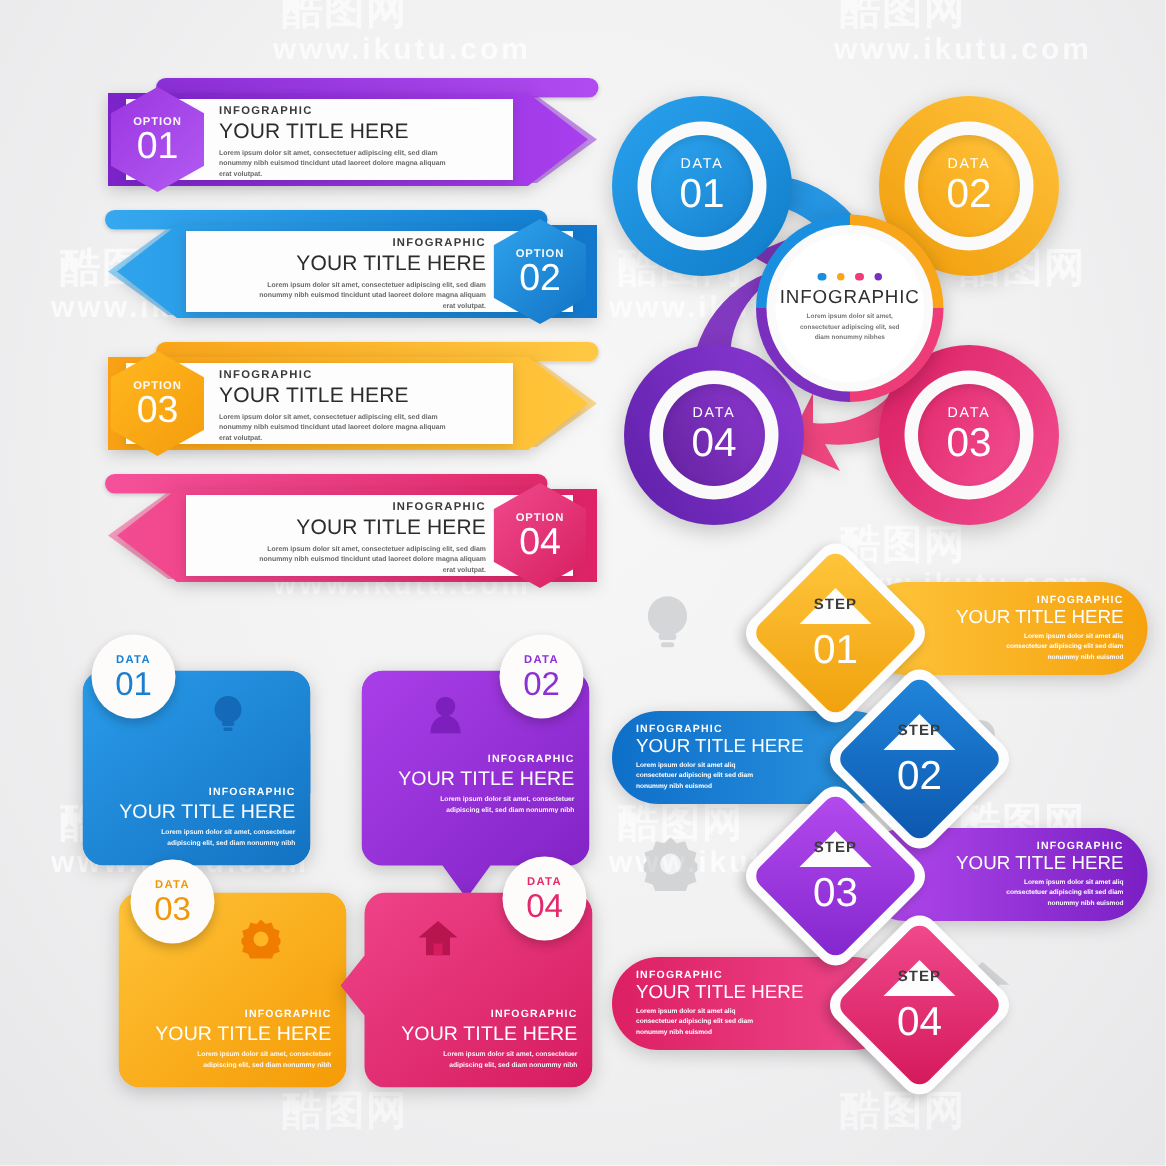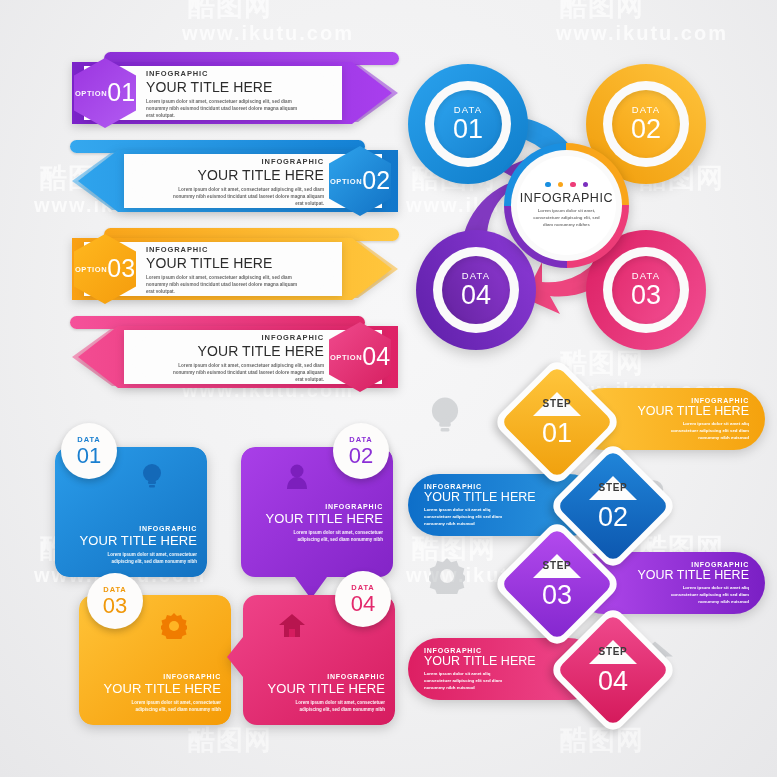--- a/index.html
+++ b/index.html
@@ -38,21 +38,21 @@
     filter: drop-shadow(0 3px 5px rgba(0,0,0,.17));
   }
   .arrow-white {
     position: absolute; top: 14px; height: 54px; background: #fdfdfd;
     filter: drop-shadow(0 2px 4px rgba(0,0,0,.14));
   }
   .ghost { position: absolute; top: 12px; height: 58px; opacity: .55; }
 
   .hexbadge {
     position: absolute; width: 62px; height: 70px; top: 6px;
-    display: flex; flex-direction: row; align-items: center; justify-content: center;
+    display: flex; flex-direction: column; align-items: center; justify-content: center;
     clip-path: polygon(50% 0%, 100% 25%, 100% 75%, 50% 100%, 0% 75%, 0% 25%);
     filter: drop-shadow(0 3px 5px rgba(0,0,0,.28));
     color: #fff; z-index: 6;
   }
   .hexbadge .opt { font-size: 7.5px; letter-spacing: .6px; font-weight: 600; opacity:.95; }
   .hexbadge .num { font-size: 25px; font-weight: 300; line-height: 1.05; margin-top: -1px; }
 
   .btxt { position: absolute; z-index: 5; top: 17px; }
   .btxt .kicker { font-size: 7.5px; font-weight: 700; letter-spacing: .9px; color: #3a3a3a; }
   .btxt .title { font-size: 14px; font-weight: 400; color: #2c2c2c; letter-spacing: .1px; margin-top: 1px;}

